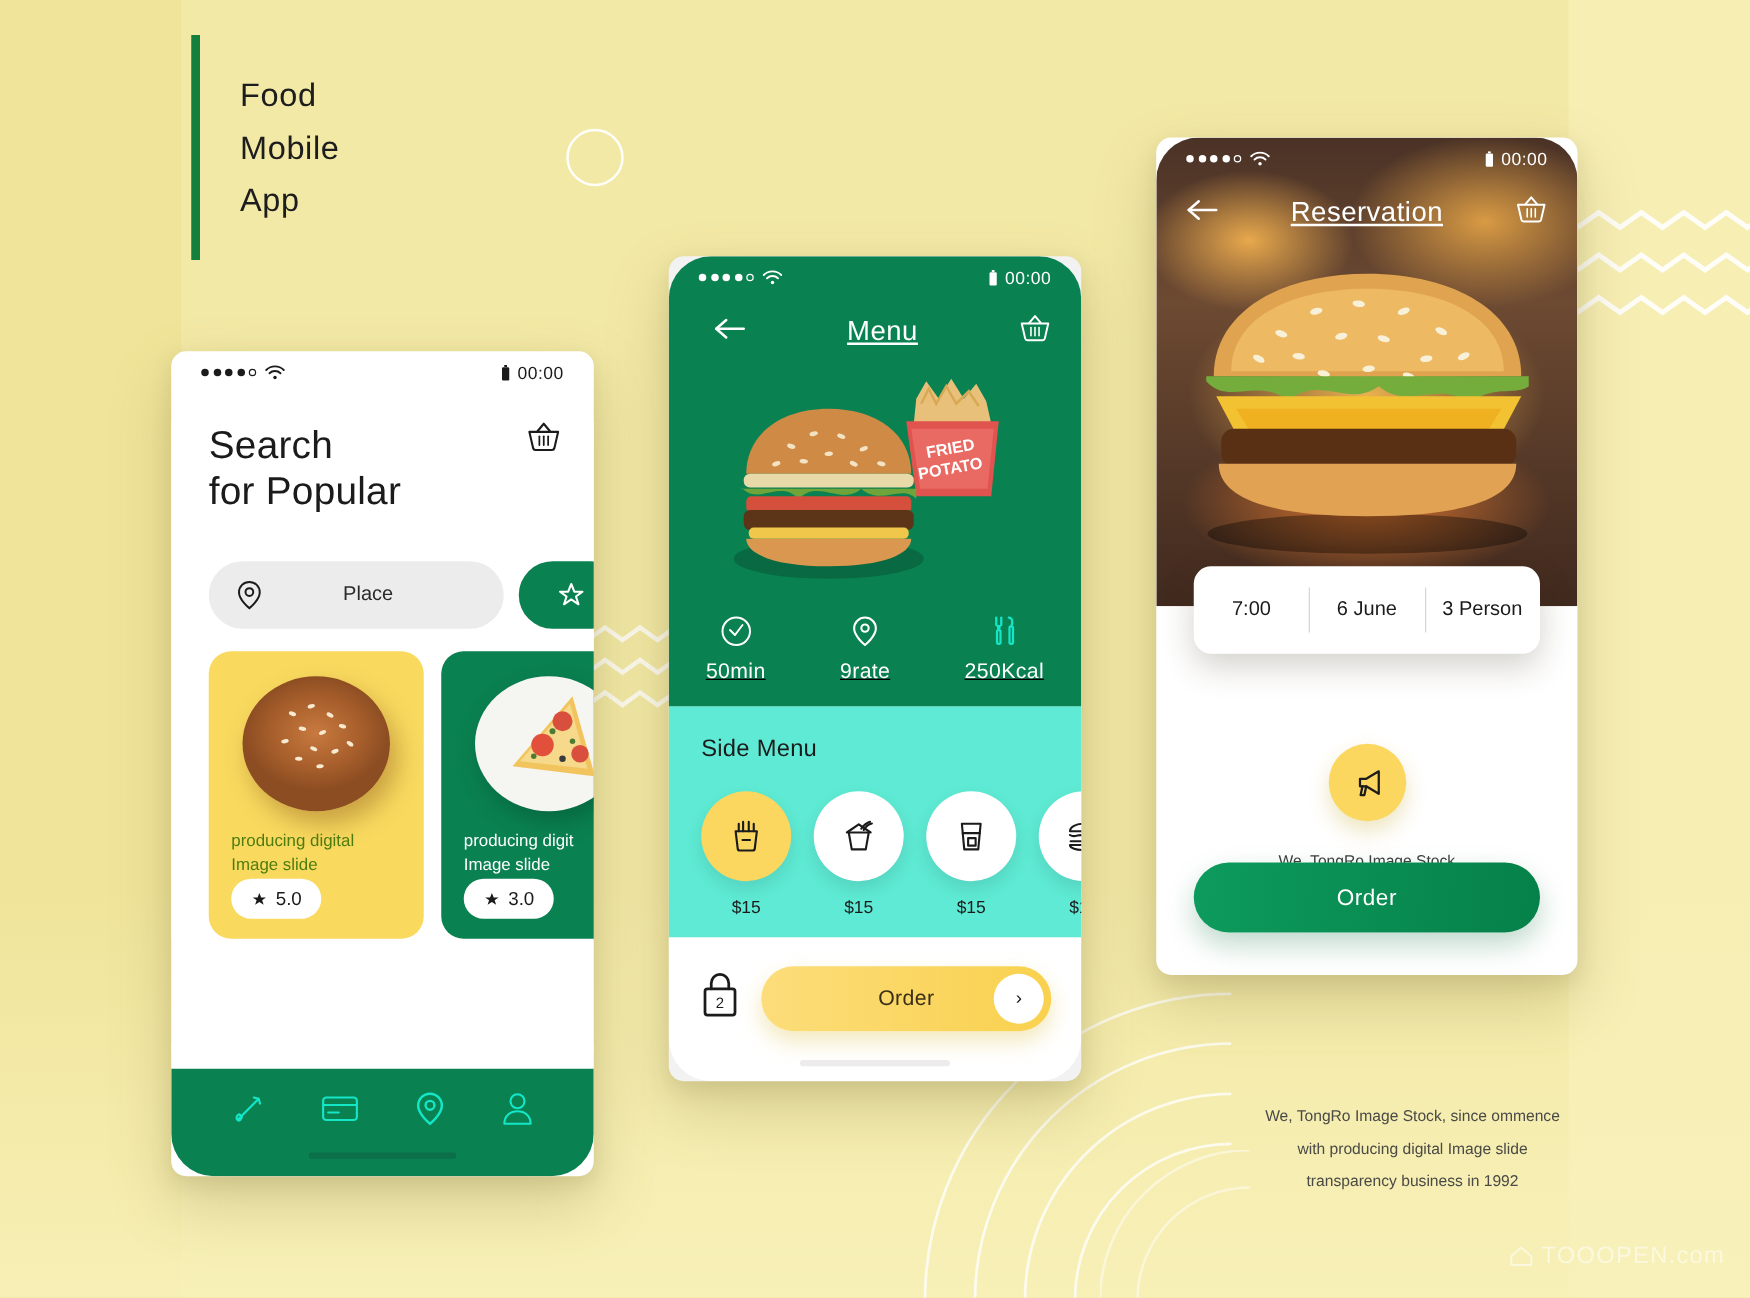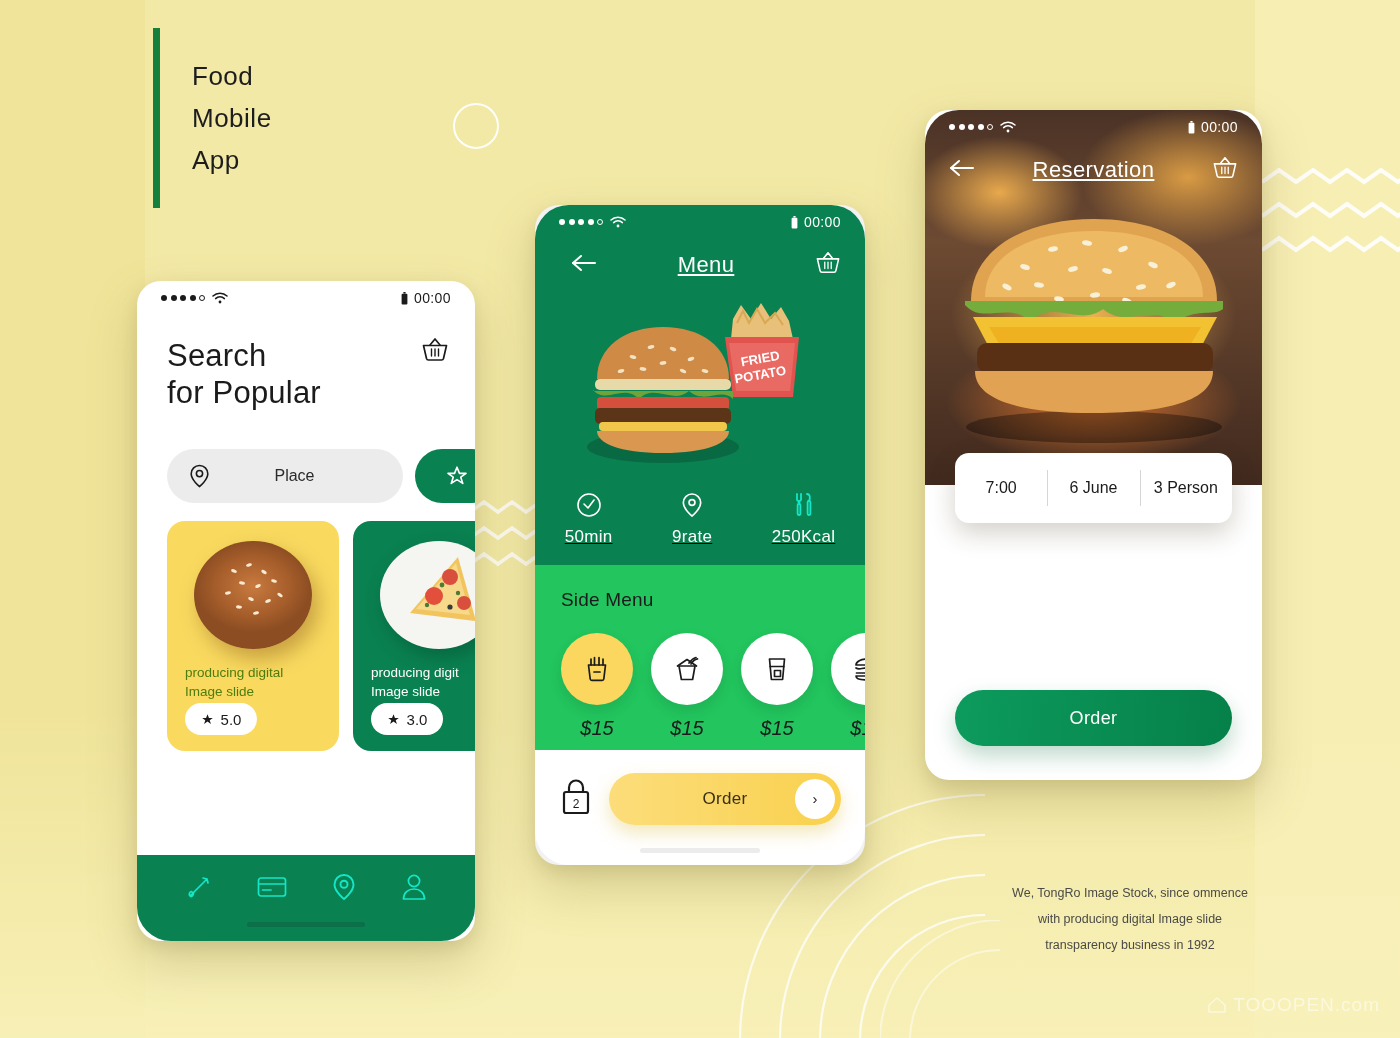--- a/index.html
+++ b/index.html
@@ -45,21 +45,21 @@
     border-left: 7px solid #15803d; padding-left: 32px;
     display: flex; flex-direction: column; justify-content: center; margin-left: 16px;
   }
   #title-block .tline {
     font-size: 26px; color: #1d1d1d; letter-spacing: .5px;
     line-height: 42px; font-weight: 400;
   }
 
   
   .phone {
-    position: absolute; border-radius: 24px; overflow: hidden;
+    position: absolute; border-radius: 12px; overflow: hidden;
     box-shadow: 0 22px 48px rgba(140,130,70,.30), 0 6px 16px rgba(140,130,70,.18);
   }
   .statusbar {
     display: flex; align-items: center; justify-content: space-between;
     padding: 0 24px; height: 34px; font-size: 14px; letter-spacing: .4px;
   }
   .sb-left { display: flex; align-items: center; gap: 7px; }
   .dots { display: flex; gap: 3.5px; align-items: center; }
   .dots i { width: 6px; height: 6px; border-radius: 50%; display: block; }
   .sb-right { display: flex; align-items: center; gap: 6px; }
@@ -124,31 +124,31 @@
   
   #phone-2 { left: 535px; top: 205px; width: 330px; height: 660px; background: #f2f2f2; }
   #p2-top { background: #0a8151; height: 360px; position: relative; border-radius: 34px 34px 0 0; }
   #p2-hero { position: absolute; left: 52px; top: 78px; width: 240px; height: 190px; }
   #p2-stats {
     position: absolute; left: 0; bottom: 18px; width: 330px;
     display: flex; justify-content: space-around; align-items: flex-end;
   }
   .stat { display: flex; flex-direction: column; align-items: center; gap: 9px; text-decoration: underline; }
   .stat .stat-label { font-size: 17px; color: #fff; letter-spacing: .3px; }
-  #p2-mid { background: #22c55e; padding: 24px 26px 18px; height: 185px; }
+  #p2-mid { background: #5eead4; padding: 24px 26px 18px; height: 185px; }
   #p2-side-title { font-size: 19px; color: #1b1b1b; letter-spacing: .2px; }
   #p2-side-items { display: flex; gap: 18px; margin-top: 22px; }
   .side-item { display: flex; flex-direction: column; align-items: center; gap: 12px; flex: none; }
   .side-circle {
     width: 72px; height: 72px; border-radius: 50%; background: #fff;
     display: flex; align-items: center; justify-content: center;
     box-shadow: 0 6px 14px rgba(0,0,0,.10);
   }
   .side-circle.selected { background: #fcd760; }
-  .side-price { font-size: 20px; color: #1b1b1b; font-style: italic; }
+  .side-price { font-size: 14px; color: #1b1b1b; }
   #p2-bottom {
     background: #fff; height: 115px; border-radius: 0 0 34px 34px;
     display: flex; align-items: center; gap: 16px; padding: 0 24px 18px;
     position: relative;
   }
   #p2-order-btn {
     flex: 1; height: 52px; border-radius: 26px;
     background: linear-gradient(90deg,#fcdd7a 0%, #f9d14e 100%);
     display: flex; align-items: center; justify-content: center; position: relative;
     box-shadow: 0 8px 18px rgba(220,190,60,.35);
@@ -674,20 +674,34 @@
       </div>
     </div>
   </div>
 
   <div id="p3-card">
     <div class="res-cell">7:00</div>
     <div class="res-cell">6 June</div>
     <div class="res-cell">3 Person</div>
   </div>
 
+  <div id="p3-promo">
+    <div id="p3-megaphone">
+      <svg width="30" height="30" viewBox="0 0 30 30">
+        <g fill="none" stroke="#1b1b1b" stroke-width="1.8" stroke-linejoin="round" stroke-linecap="round">
+          <path d="M9 12 L9 18 L14 18 L24 24 L24 6 L14 12 Z"></path>
+          <path d="M11 18 L9.5 25 L12.5 25 L14 18"></path>
+        </g>
+      </svg>
+    </div>
+    <div id="p3-promo-lines">
+      <div class="promo-line">We, TongRo Image Stock</div>
+      <div class="promo-line">with producing digital Image slide</div>
+    </div>
+  </div>
 
   <div id="p3-order-btn">
     <span class="lbl">Order</span>
   </div>
 </div>
 
 <div id="caption">
   <div class="cline">We, TongRo Image Stock, since ommence</div>
   <div class="cline">with producing digital Image slide</div>
   <div class="cline">transparency business in 1992</div>

